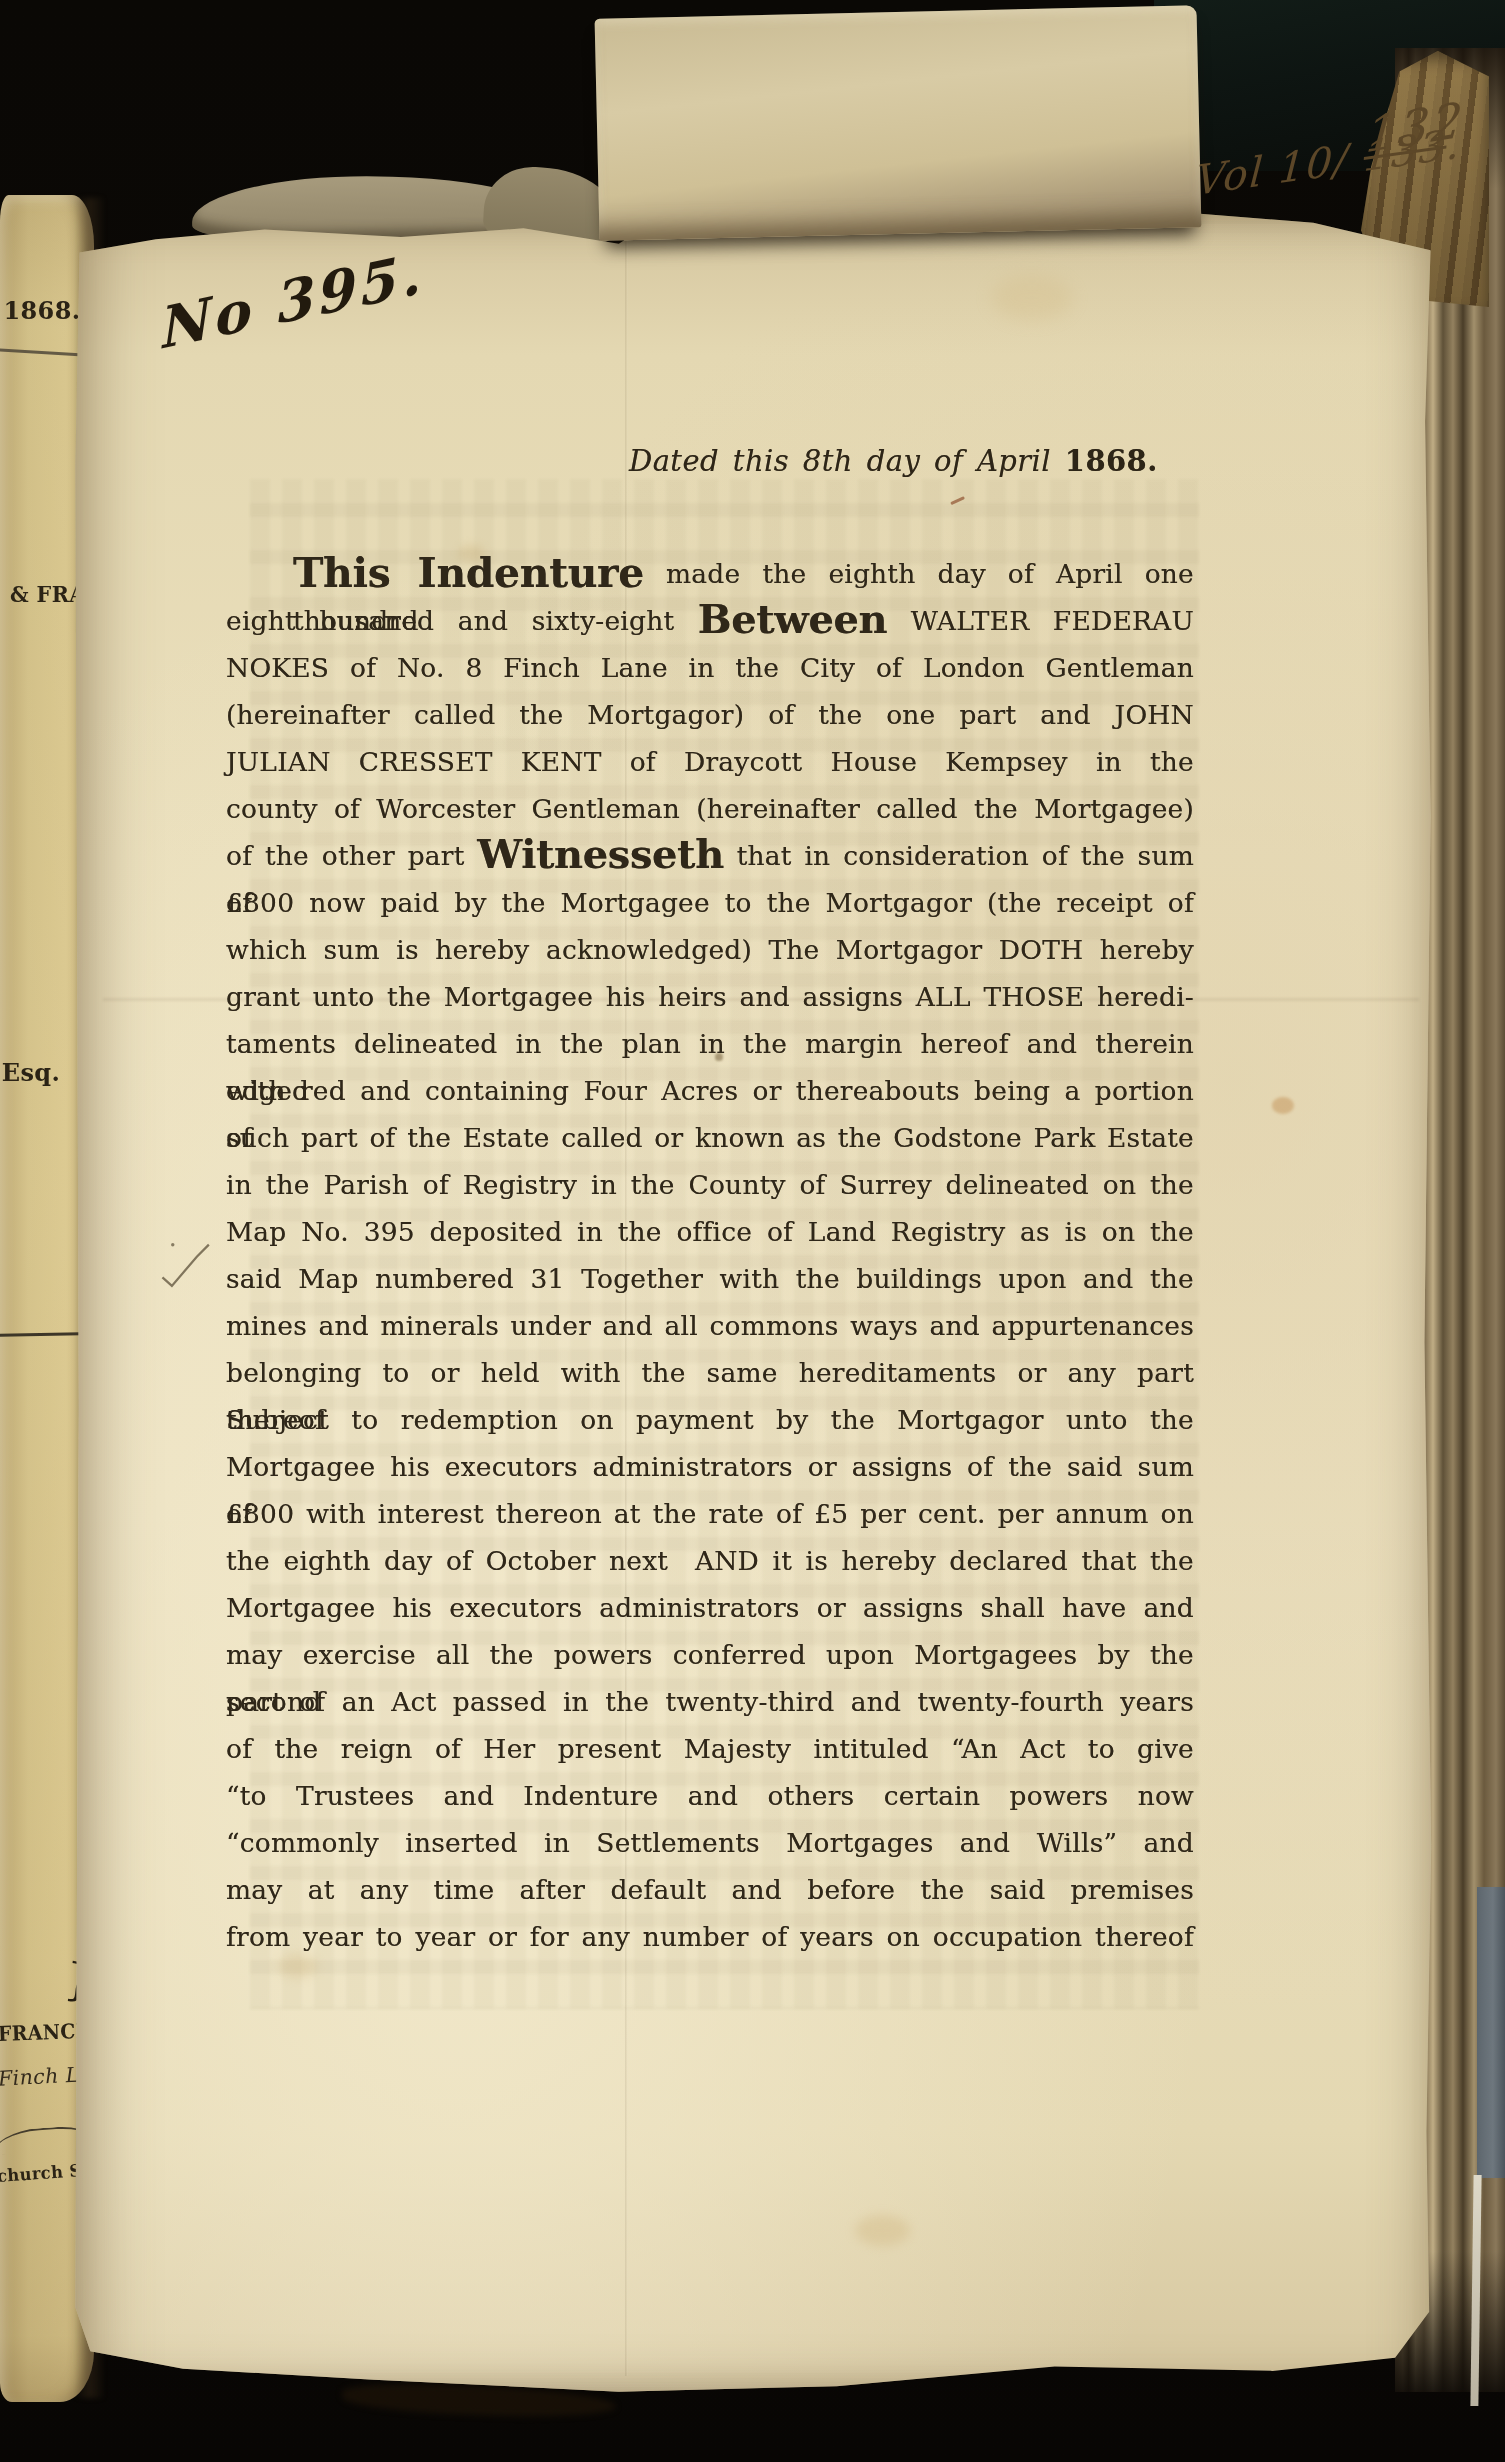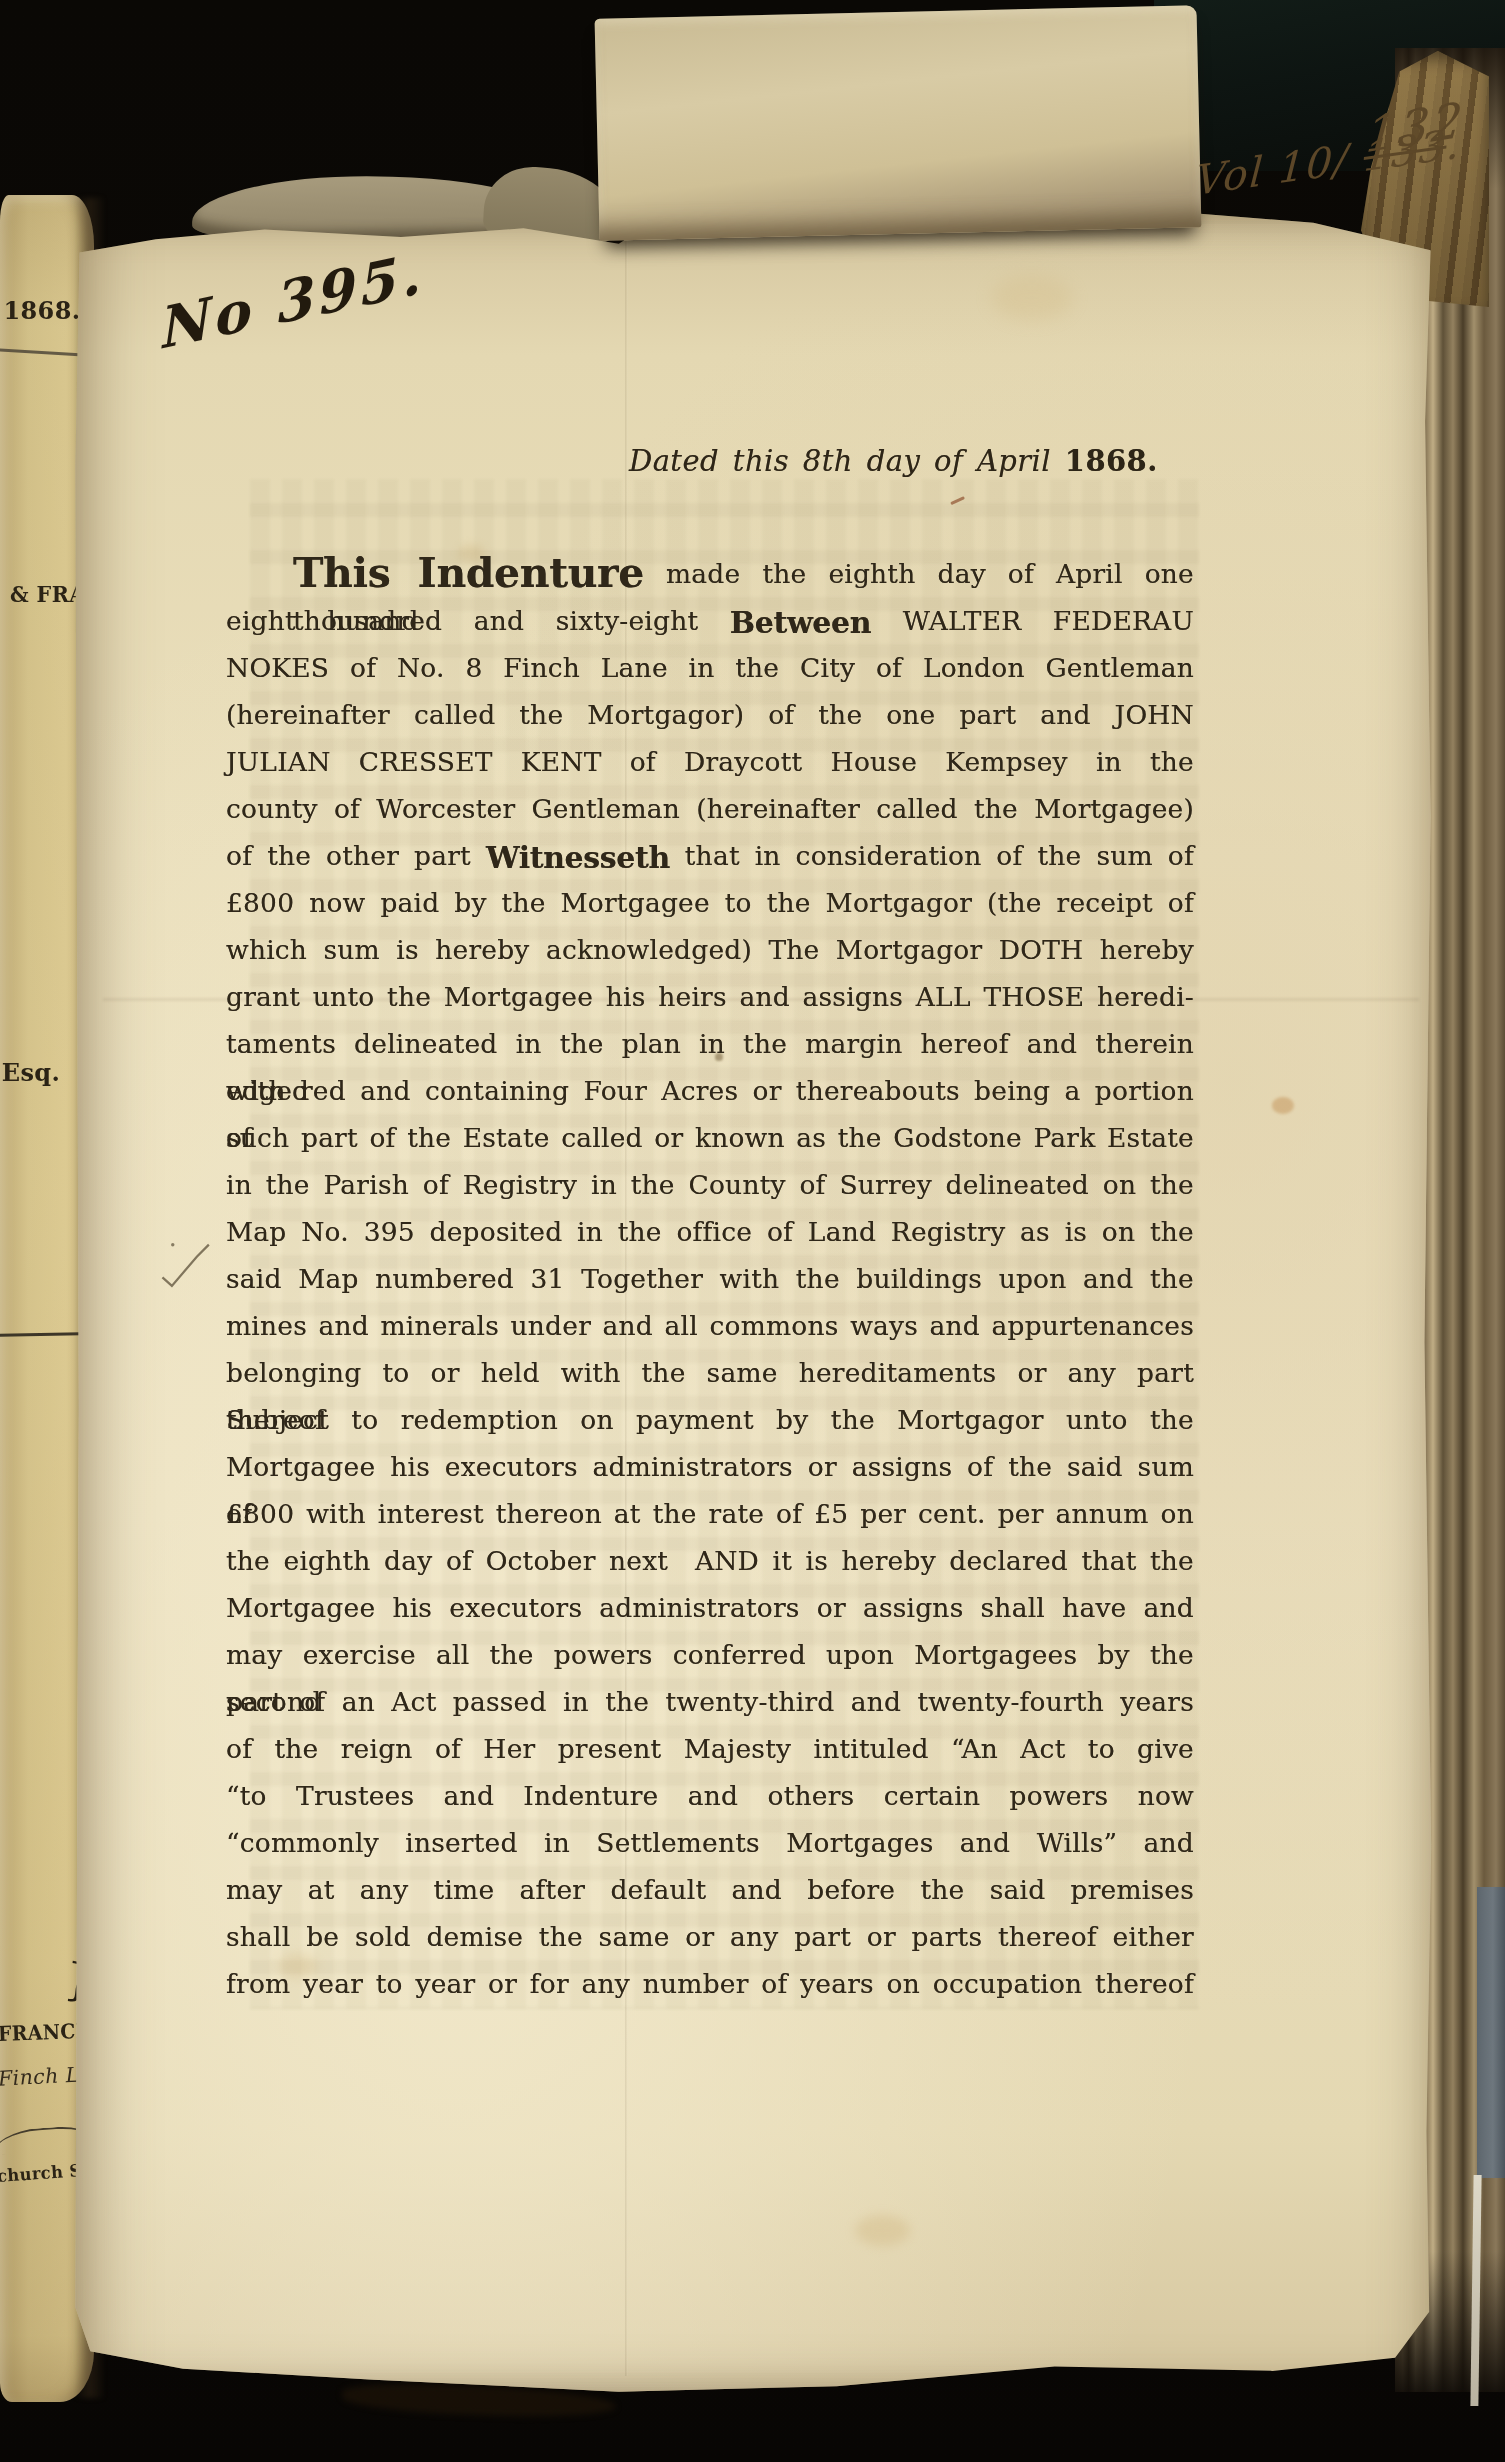--- a/index.html
+++ b/index.html
@@ -175,21 +175,21 @@
   .date-line .dpfx{font-style:italic;}
   .date-line .dyr{font-weight:bold;}
 
   .body-block{
     left:226px;top:550px;width:968px;color:#2f2719;
     font-size:26.5px;line-height:47px;letter-spacing:0.2px;word-spacing:2.6px;
     text-shadow:0 0 0.4px rgba(47,39,25,.6);
   }
   .tline{text-align:justify;text-align-last:justify;height:47px;overflow:visible;}
   .tline.first{padding-left:67px;}
-  .bl{font-weight:bold;font-size:30px;letter-spacing:-0.4px;line-height:1;vertical-align:-2.6px;}
+  .bl{font-weight:bold;font-size:40px;letter-spacing:-0.4px;line-height:1;vertical-align:-2.6px;}
   .bl-lg{font-size:41px;vertical-align:-4.3px;}
 
   .checkmark{left:159px;top:1236px;}
 </style>
 </head>
 <body>
 
 <div id="stage">
 
   <div class="abs cover-teal"></div>
@@ -273,18 +273,17 @@
       <div class="tline"><span>Mortgagee his executors administrators or assigns of the said sum of</span></div>
       <div class="tline"><span>£800 with interest thereon at the rate of £5 per cent. per annum on</span></div>
       <div class="tline"><span>the eighth day of October next AND it is hereby declared that the</span></div>
       <div class="tline"><span>Mortgagee his executors administrators or assigns shall have and</span></div>
       <div class="tline"><span>may exercise all the powers conferred upon Mortgagees by the second</span></div>
       <div class="tline"><span>part of an Act passed in the twenty-third and twenty-fourth years</span></div>
       <div class="tline"><span>of the reign of Her present Majesty intituled “An Act to give</span></div>
       <div class="tline"><span>“to Trustees and Indenture and others certain powers now</span></div>
       <div class="tline"><span>“commonly inserted in Settlements Mortgages and Wills” and</span></div>
       <div class="tline"><span>may at any time after default and before the said premises</span></div>
-      <div class="tline"><span>shall be sold demise the same or any part or parts thereof either</span></div>
       <div class="tline"><span>from year to year or for any number of years on occupation thereof</span></div>
     </div>
 
 </div>
 
 
 </body></html>

